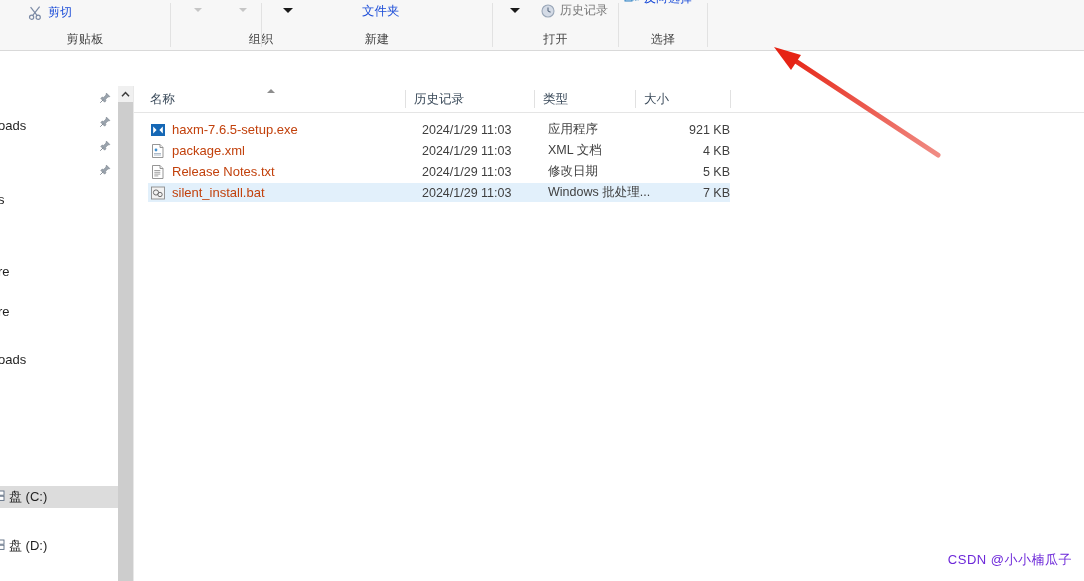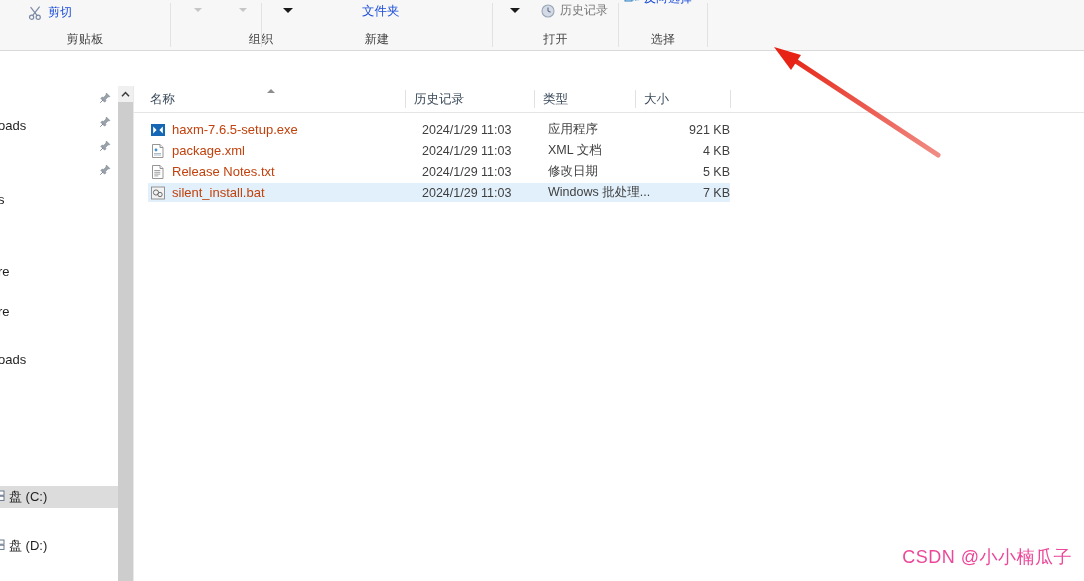--- a/index.html
+++ b/index.html
@@ -306,22 +306,22 @@
     left: 0; top: 0;
     width: 1084px; height: 581px;
     pointer-events: none;
   }
 
   
   #watermark {
     position: absolute;
     right: 12px;
     bottom: 12px;
-    font-size: 18px;
-    color: #ec4899;
+    font-size: 13px;
+    color: #6d28d9;
     letter-spacing: .5px;
     white-space: nowrap;
   }
 </style>
 </head>
 <body>
 
 <div id="ribbon">
 
   <div class="rib-group" style="left:0px; width:170px;">

